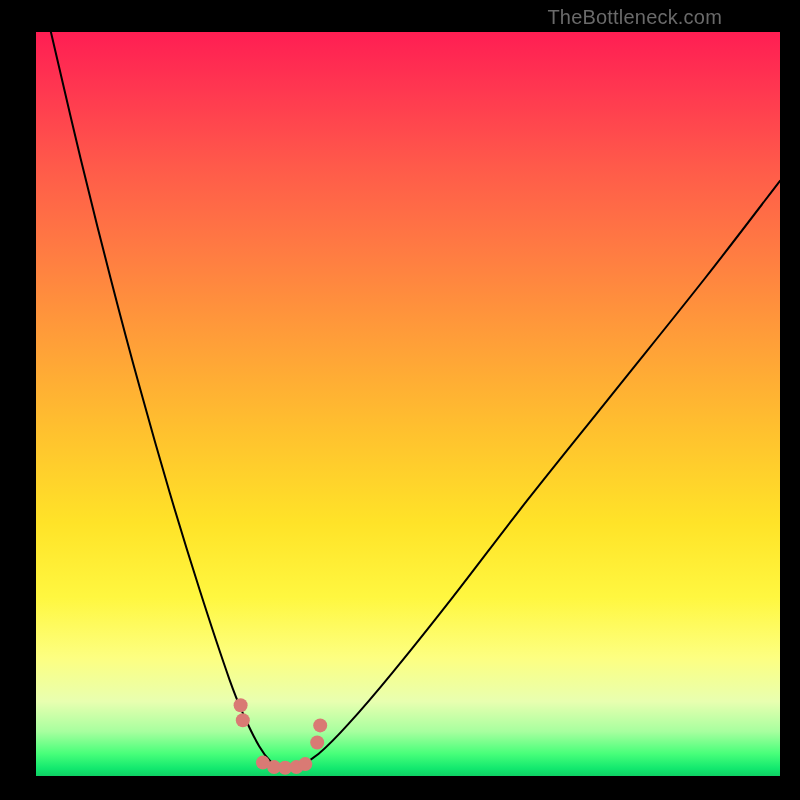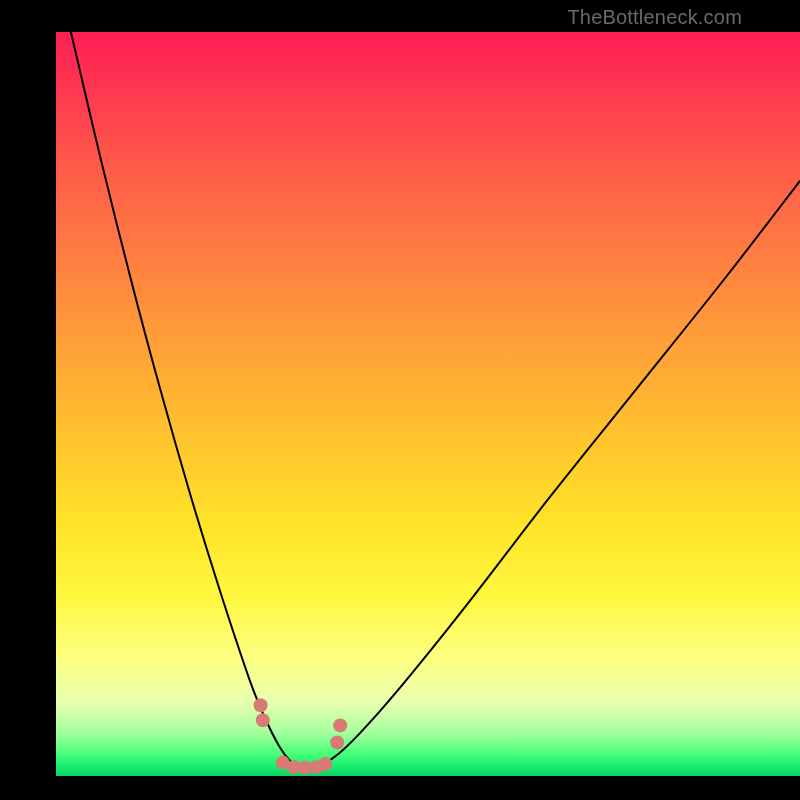--- a/index.html
+++ b/index.html
@@ -11,21 +11,20 @@
     overflow: hidden;
     font-family: Arial, Helvetica, sans-serif;
   }
   .frame {
     position: absolute;
     left: 0;
     top: 0;
     width: 740px;
     height: 800px;
     background: #000;
-    margin-left: 20px;
   }
   .plot-area {
     position: absolute;
     left: 36px;
     top: 32px;
     width: 744px;
     height: 744px;
     
     background: linear-gradient(to bottom,
       #ff1e53 0%,

